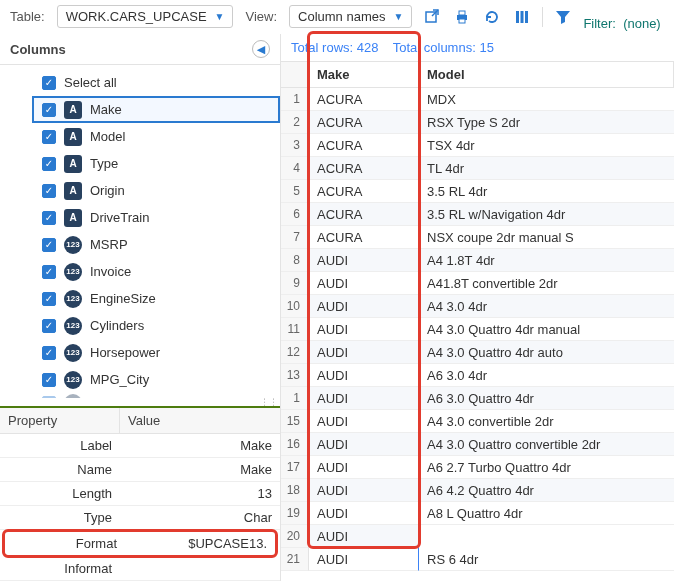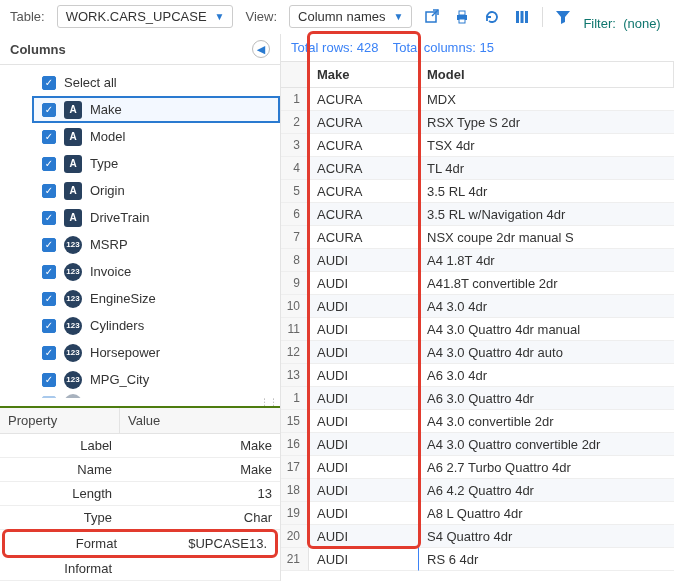--- a/index.html
+++ b/index.html
@@ -332,21 +332,20 @@
               <div class="gc-model">A6 4.2 Quattro 4dr</div>
             </div>
             <div class="grow">
               <div class="gc-num">19</div>
               <div class="gc-make">AUDI</div>
               <div class="gc-model">A8 L Quattro 4dr</div>
             </div>
             <div class="grow">
               <div class="gc-num">20</div>
               <div class="gc-make">AUDI</div>
-              <div class="gc-model">S4 Quattro 4dr</div>
             </div>
             <div class="grow">
               <div class="gc-num">21</div>
               <div class="gc-make">AUDI</div>
               <div class="gc-model">RS 6 4dr</div>
             </div>
           </div>
       </div>
     </div>
   </div>

